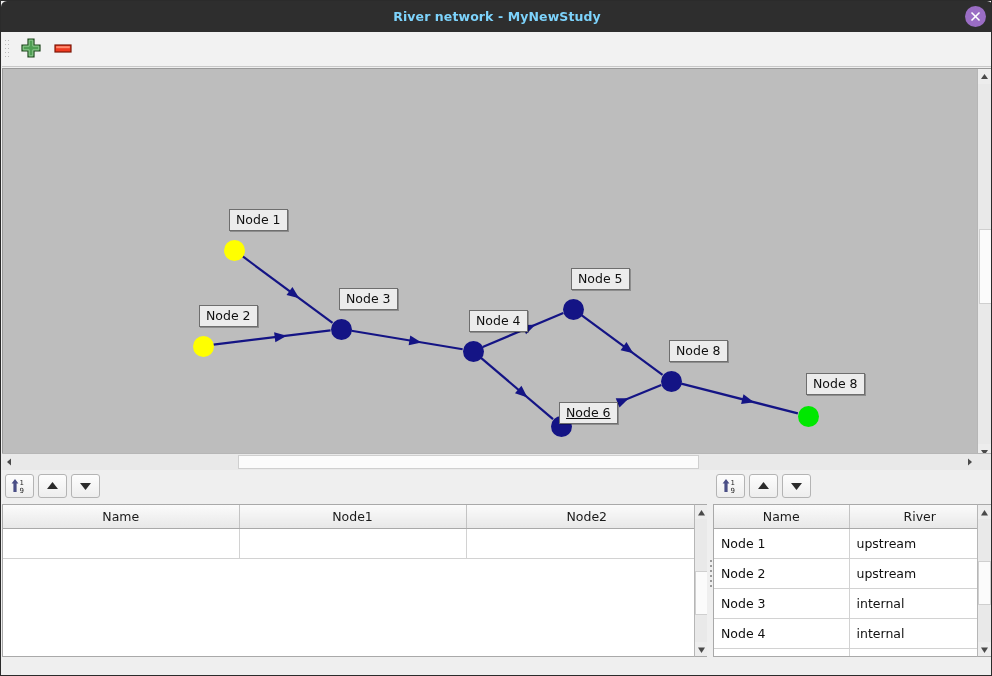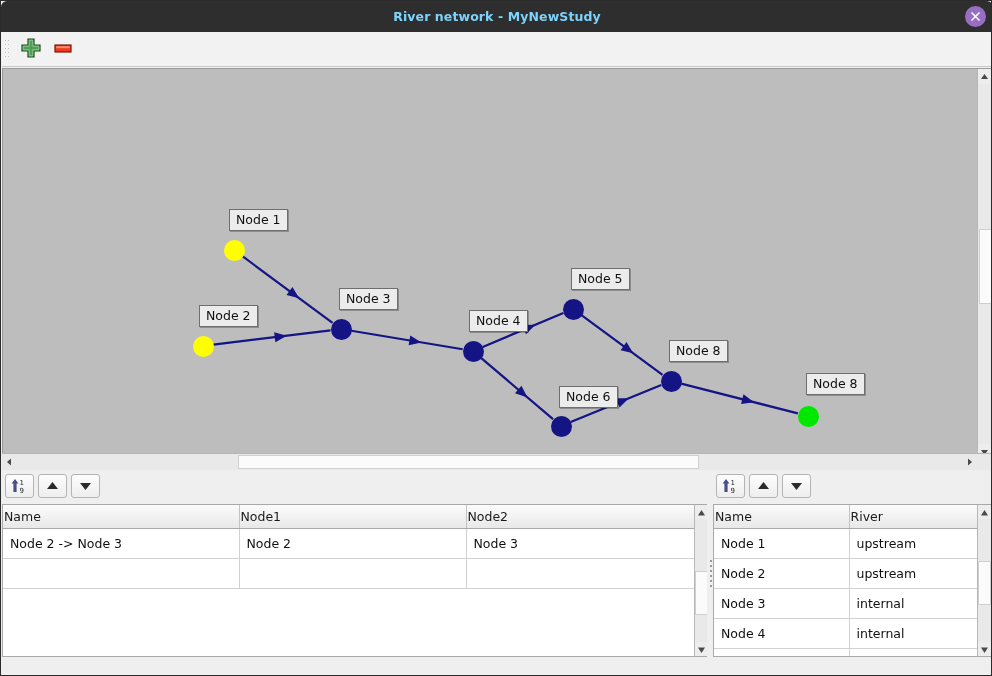--- a/index.html
+++ b/index.html
@@ -164,21 +164,21 @@
   #table-left  { width: 707px; height: 153px; }
   #table-right { width: 279px; height: 153px; }
 
   table.grid { border-collapse: collapse; table-layout: fixed; width: 100%; }
   table.grid th {
     height: 23px;
     background: linear-gradient(#fbfbfb, #e8e8e8);
     border-right: 1px solid #c3c3c3;
     border-bottom: 1px solid #a9a9a9;
     font-weight: normal; font-size: 12.5px; color: #1a1a1a;
-    text-align: left;
+    text-align: center;
   }
   table.grid td {
     height: 30px;
     border-right: 1px solid #d2d2d2;
     border-bottom: 1px solid #d2d2d2;
     font-size: 12.5px; color: #101010;
     padding-left: 7px;
     white-space: nowrap; overflow: hidden;
     background: #ffffff;
   }
@@ -291,21 +291,21 @@
           <div class="node navy" style="left: 547.5px; top: 346.5px;"></div>
           <div class="node navy" style="left: 657.5px; top: 301.5px;"></div>
           <div class="node green" style="left: 794.5px; top: 336.5px;"></div>
         </div>
       <div id="graph-labels">
           <div class="nodelabel" style="left: 226px; top: 140px;">Node 1</div>
           <div class="nodelabel" style="left: 196px; top: 236px;">Node 2</div>
           <div class="nodelabel" style="left: 336px; top: 219px;">Node 3</div>
           <div class="nodelabel" style="left: 466px; top: 241px;">Node 4</div>
           <div class="nodelabel" style="left: 568px; top: 199px;">Node 5</div>
-          <div class="nodelabel" style="left: 556px; top: 317px;">Node 6</div>
+          <div class="nodelabel" style="left: 556px; top: 333px; text-decoration: underline;">Node 6</div>
           <div class="nodelabel" style="left: 666px; top: 271px;">Node 8</div>
           <div class="nodelabel" style="left: 803px; top: 304px; text-align: center;">Node 8</div>
         </div>
     </div>
     <div id="graph-vsb">
       <div class="sb-arrow" id="graph-vsb-up">
         <svg width="13" height="14" viewBox="0 0 13 14">
           <path d="M6.5,4 L10,9 L3,9 Z" fill="#4a4a4a"></path>
         </svg>
       </div>
@@ -373,25 +373,20 @@
           </colgroup>
         <thead>
             <tr>
               <th>Name</th>
               <th>Node1</th>
               <th>Node2</th>
             </tr>
           </thead>
         <tbody>
             <tr>
-              <td>Node 2 -&gt; Node 3</td>
-              <td>Node 2</td>
-              <td>Node 3</td>
-            </tr>
-            <tr>
               <td></td>
               <td></td>
               <td></td>
             </tr>
           </tbody>
       </table>
     </div>
     <div class="tsb" id="tsb-left">
       <div class="a up">
         <svg width="13" height="14" viewBox="0 0 13 14">

